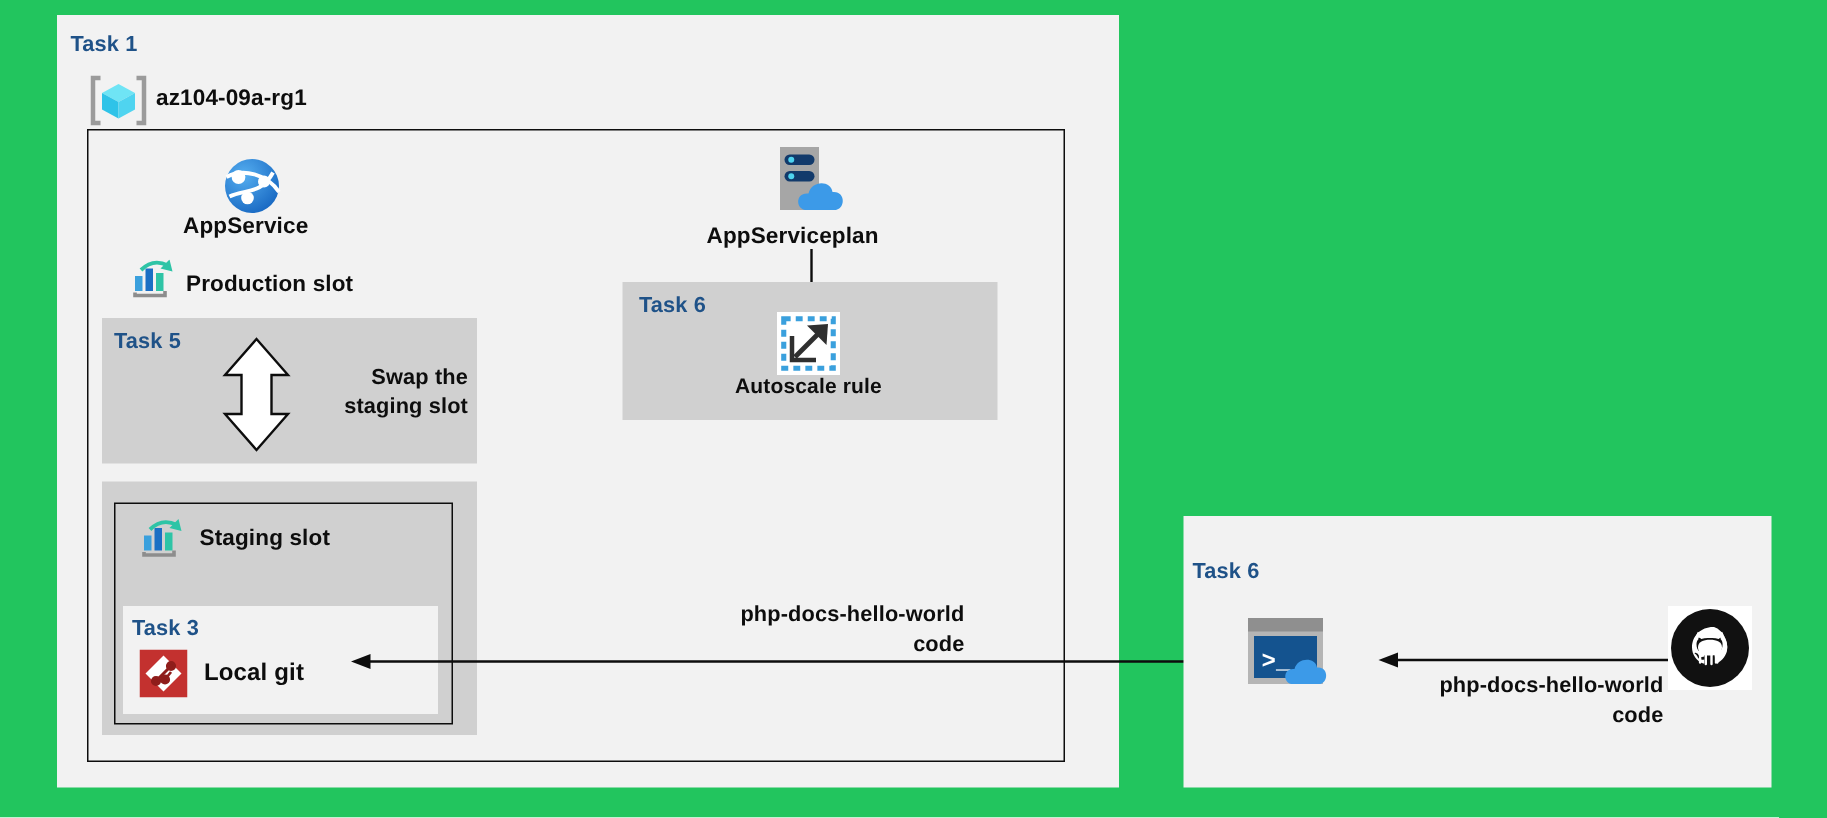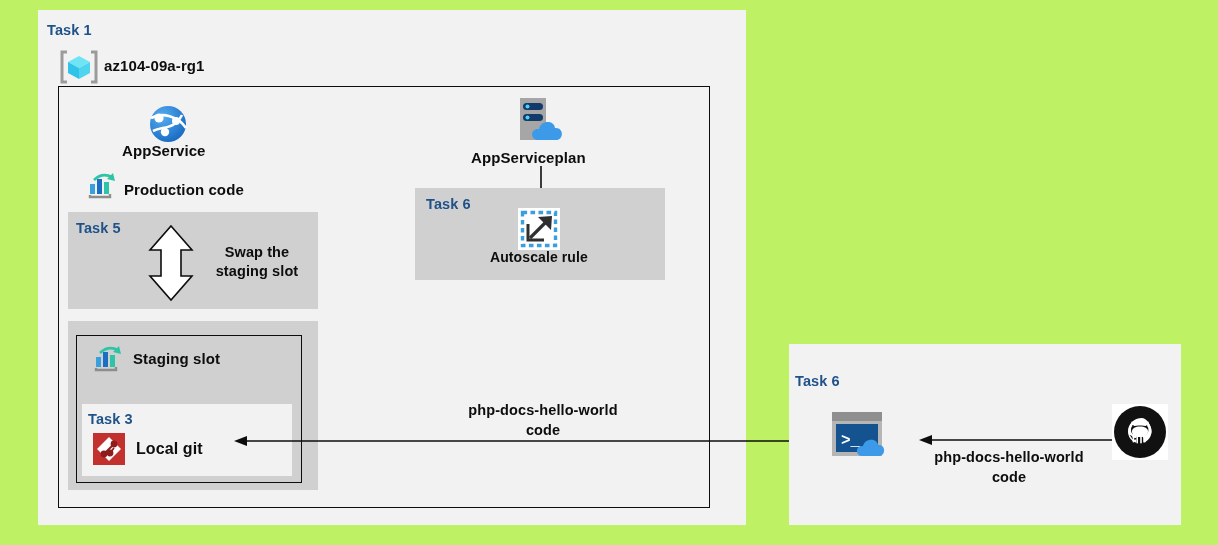--- a/index.html
+++ b/index.html
@@ -1,39 +1,39 @@
 <!DOCTYPE html>
 <html><head>
 <meta charset="utf-8">
 <style>
   html,body{margin:0;padding:0;background:#ffffff;}
   body{width:1218px;height:545px;position:relative;overflow:hidden;
        font-family:"Liberation Sans","DejaVu Sans",sans-serif;}
 
-  .canvas{position:absolute;left:0;top:0;width:1218px;height:545px;background:#bef264;}
+  .canvas{position:absolute;left:0;top:0;width:1218px;height:545px;background:#22c55e;}
 
   
   .task1-box{position:absolute;left:38px;top:10px;width:708px;height:515px;background:#f2f2f2;}
   .appservice-box{position:absolute;left:58px;top:86px;width:652px;height:422px;
                   background:#f2f2f2;border:1.5px solid #0d0d0d;box-sizing:border-box;}
   .task5-box{position:absolute;left:68px;top:212px;width:250px;height:97px;background:#d0d0d0;}
   .task2-box{position:absolute;left:68px;top:321px;width:250px;height:169px;background:#d0d0d0;}
   .stagingslot-box{position:absolute;left:76px;top:335px;width:226px;height:148px;
                    background:#d0d0d0;border:1.5px solid #0d0d0d;box-sizing:border-box;}
   .task3-box{position:absolute;left:82px;top:404px;width:210px;height:72px;background:#f2f2f2;}
   .task6-box{position:absolute;left:415px;top:188px;width:250px;height:92px;background:#d0d0d0;}
   .task4-box{position:absolute;left:789px;top:344px;width:392px;height:181px;background:#f2f2f2;}
 
   
   .task-label{position:absolute;color:#1f5288;font-weight:bold;font-size:14.5px;letter-spacing:.1px;}
 
   
   .node-label{position:absolute;color:#0d0d0d;font-weight:bold;font-size:14.5px;
               letter-spacing:.1px;white-space:nowrap;text-align:right;}
-  .node-label.center{text-align:center;white-space:normal;line-height:1.35;}
+  .node-label.center{text-align:right;white-space:normal;line-height:1.35;}
 
   
   .icon{position:absolute;}
 
   
   .arrow-svg{position:absolute;overflow:visible;}
 </style>
 </head>
 <body>
 
@@ -76,21 +76,21 @@
   <div class="icon" style="left:88px;top:173px;width:30px;height:26px;">
     <svg width="30" height="26" viewBox="0 0 30 26">
       <rect x="2" y="11" width="5" height="10" fill="#3aa0dd"></rect>
       <rect x="9" y="6" width="5" height="15" fill="#1a6fc4"></rect>
       <rect x="16" y="9" width="5" height="12" fill="#2ec4a6"></rect>
       <path d="M2 22 L2 24 L22 24 L22 21" stroke="#8d8d8d" stroke-width="2.4" fill="none"></path>
       <path d="M6 7 C12 1, 18 1, 24 4" stroke="#2ec4a6" stroke-width="2.6" fill="none"></path>
       <polygon points="25,0 27,8 19,6" fill="#2ec4a6"></polygon>
     </svg>
   </div>
-  <div class="node-label" style="left:124px;top:181px;font-size:15px;">Production code</div>
+  <div class="node-label" style="left:124px;top:181px;font-size:15px;">Production slot</div>
 
   <div class="task5-box"></div>
   <div class="task-label" style="left:76px;top:220px;">Task 5</div>
 
   <div class="icon" style="left:147px;top:224px;width:48px;height:78px;">
     <svg width="48" height="78" viewBox="0 0 48 78">
       <polygon points="24,2 45,26 34,26 34,52 45,52 24,76 3,52 14,52 14,26 3,26" fill="#ffffff" stroke="#0d0d0d" stroke-width="1.6"></polygon>
     </svg>
   </div>
   <div class="node-label center" style="left:202px;top:243px;width:110px;font-size:14.5px;line-height:1.3;"><span>Swap the</span><br><span>staging slot</span></div>

